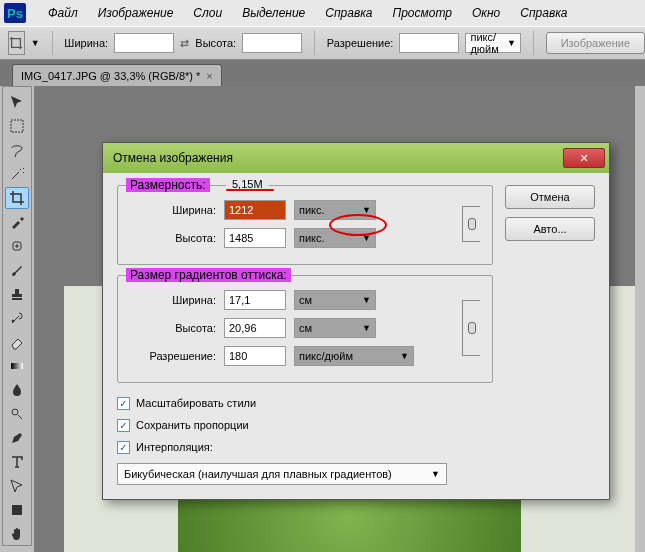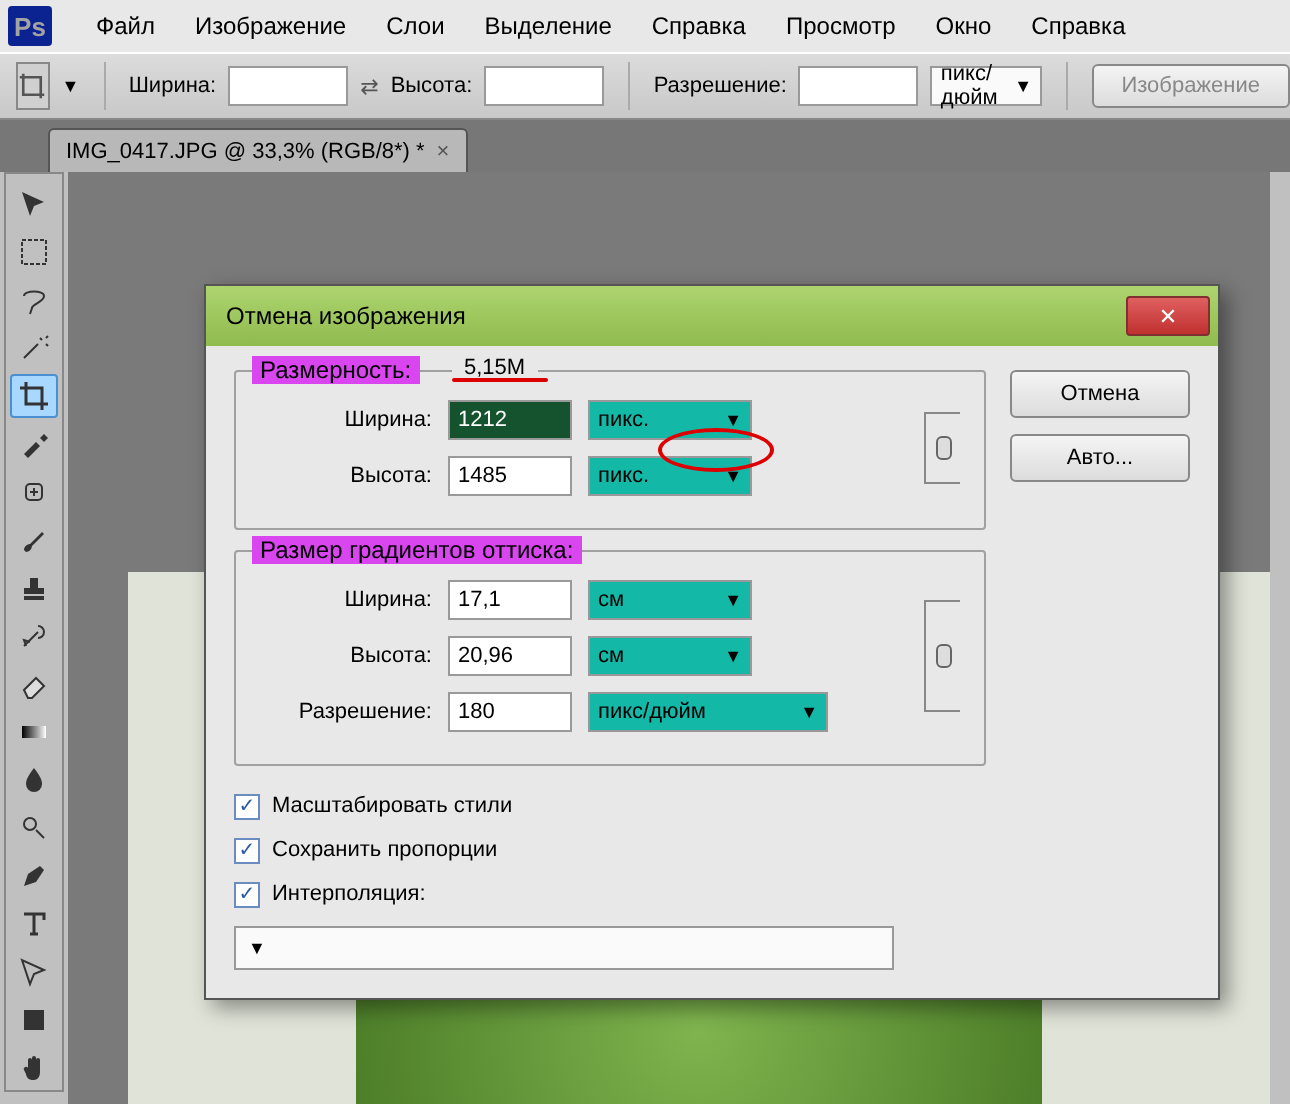--- a/index.html
+++ b/index.html
@@ -1,34 +1,34 @@
 <!DOCTYPE html>
 <html><head>
 <meta charset="utf-8">
 <style>
 * { box-sizing: border-box; margin: 0; padding: 0; font-family: Tahoma, Arial, sans-serif; }
 body { width: 645px; height: 552px; background: #c0c0c0; overflow: hidden; position: relative; }
 
 
 .menubar { height: 26px; background: #e8e8e8; display: flex; align-items: center; font-size: 12px; padding-left: 4px; }
-.ps-logo { width: 22px; height: 20px; background: #0a2390; color: #a3a3a3; font-weight: bold; font-size: 13px; display: flex; align-items: center; justify-content: center; border-radius: 2px; margin-right: 12px; }
-.menu-item { padding: 0 10px; cursor: default; }
+.ps-logo { width: 22px; height: 20px; background: #0a2390; color: #14b8a6; font-weight: bold; font-size: 13px; display: flex; align-items: center; justify-content: center; border-radius: 2px; margin-right: 12px; }
+.menu-item { padding: 0 10px; cursor: default; font-style: italic; }
 
 
 .optionsbar { height: 34px; background: linear-gradient(#dcdcdc,#c8c8c8); border-top: 1px solid #fff; border-bottom: 1px solid #888; display: flex; align-items: center; font-size: 11px; padding-left: 8px; gap: 6px; }
 .opt-icon { width: 24px; height: 24px; background: #d0d0d0; border: 1px solid #888; display: flex; align-items: center; justify-content: center; }
 .opt-icon svg { width: 14px; height: 14px; }
 .opt-label { }
 .opt-input { width: 60px; height: 20px; border: 1px solid #999; background: #fff; font-size: 11px; padding: 0 4px; }
 .opt-combo { width: 78px; height: 20px; border: 1px solid #999; background: #fafafa; font-size: 11px; display: flex; align-items: center; justify-content: space-between; padding: 0 4px; }
 .opt-btn { height: 22px; padding: 0 14px; border: 1px solid #888; background: linear-gradient(#f4f4f4,#dcdcdc); font-size: 11px; color: #888; border-radius: 3px; cursor: default; }
 .sep { width: 1px; height: 24px; background: #aaa; margin: 0 6px; }
 
 
-.doctab-row { height: 26px; background: #777; display: flex; align-items: flex-end; padding-left: 24px; }
+.doctab-row { height: 26px; background: #777; display: flex; align-items: flex-end; padding-left: 12px; }
 .doctab { background: #b8b8b8; height: 22px; padding: 0 8px; font-size: 11px; display: flex; align-items: center; border: 1px solid #555; border-bottom: none; border-radius: 3px 3px 0 0; gap: 6px; }
 .tab-close { font-size: 11px; color: #555; cursor: default; }
 
 
 .workspace { position: absolute; top: 86px; left: 34px; right: 10px; bottom: 0; background: #7a7a7a; }
 .canvas { position: absolute; left: 30px; top: 200px; right: 0; bottom: 0; background: linear-gradient(135deg, #e8ede4 0%, #d8e0cc 40%, #6ba040 60%, #4c7a2c 80%, #2f5818 100%); }
 
 
 .toolbox { position: absolute; top: 86px; left: 2px; width: 30px; background: #c0c0c0; border: 1px solid #888; padding-top: 4px; display: flex; flex-direction: column; gap: 2px; align-items: center; }
 .tool { width: 24px; height: 22px; display: flex; align-items: center; justify-content: center; cursor: default; border: 1px solid transparent; }
@@ -44,22 +44,22 @@
 .dlg-right { width: 90px; display: flex; flex-direction: column; gap: 8px; }
 
 .fieldset { border: 1px solid #a0a0a0; border-radius: 2px; padding: 10px 12px 12px 12px; margin-bottom: 10px; position: relative; }
 .legend { position: absolute; top: -8px; left: 8px; background: #d946ef; padding: 0 4px; font-size: 12px; text-align: center; }
 .size-info { position: absolute; top: -8px; left: 108px; background: #e8e8e8; padding: 0 6px; font-size: 11px; }
 .red-underline { position: absolute; top: 3px; left: 108px; width: 48px; height: 2px; background: #d00; border-radius: 1px; }
 
 .row { display: flex; align-items: center; gap: 8px; height: 28px; }
 .row-label { width: 86px; text-align: right; font-size: 11px; }
 .num-input { width: 62px; height: 20px; border: 1px solid #999; background: #fff; font-size: 11px; padding: 0 4px; text-align: left; }
-.num-input.hl { background: #14532d; color: #fff; }
-.unit-combo { width: 82px; height: 20px; border: 1px solid #999; background: #14b8a6; font-size: 11px; display: flex; align-items: center; justify-content: space-between; padding: 0 4px; cursor: default; }
+.num-input.hl { background: #c2410c; color: #fff; }
+.unit-combo { width: 82px; height: 20px; border: 1px solid #999; background: #a3a3a3; font-size: 11px; display: flex; align-items: center; justify-content: space-between; padding: 0 4px; cursor: default; }
 .unit-combo.wide { width: 120px; }
 .arrow { font-size: 9px; }
 
 .red-oval { position: absolute; border: 2px solid #d00; border-radius: 50%; width: 58px; height: 22px; left: 226px; top: 41px; pointer-events: none; }
 
 .link-icon { width: 18px; height: 36px; border-left: 1px solid #888; border-top: 1px solid #888; border-bottom: 1px solid #888; margin-left: 2px; display: flex; align-items: center; justify-content: center; position: relative; }
 .link-icon::after { content: ""; width:6px; height:10px; border:1px solid #666; border-radius:3px; background:#ddd; }
 
 .check-row { display: flex; align-items: center; gap: 6px; font-size: 11px; height: 20px; margin-top: 2px; }
 .checkbox { width: 13px; height: 13px; border: 1px solid #6a8cc0; background: #fff; display: flex; align-items: center; justify-content: center; font-size: 10px; color: #2a5ca8; cursor: default; }
@@ -308,20 +308,21 @@
       </div>
       <div class="check-row">
         <div class="checkbox">✓</div>
         <span>Сохранить пропорции</span>
       </div>
       <div class="check-row">
         <div class="checkbox">✓</div>
         <span>Интерполяция:</span>
       </div>
       <div class="interp-combo">
+        <span>Бикубическая (наилучшая для плавных градиентов)</span>
           <span class="arrow">▼</span>
       </div>
     </div>
 
     <div class="dlg-right">
       <button class="dlg-btn">Отмена</button>
       <button class="dlg-btn">Авто...</button>
     </div>
   </div>
 </div>

